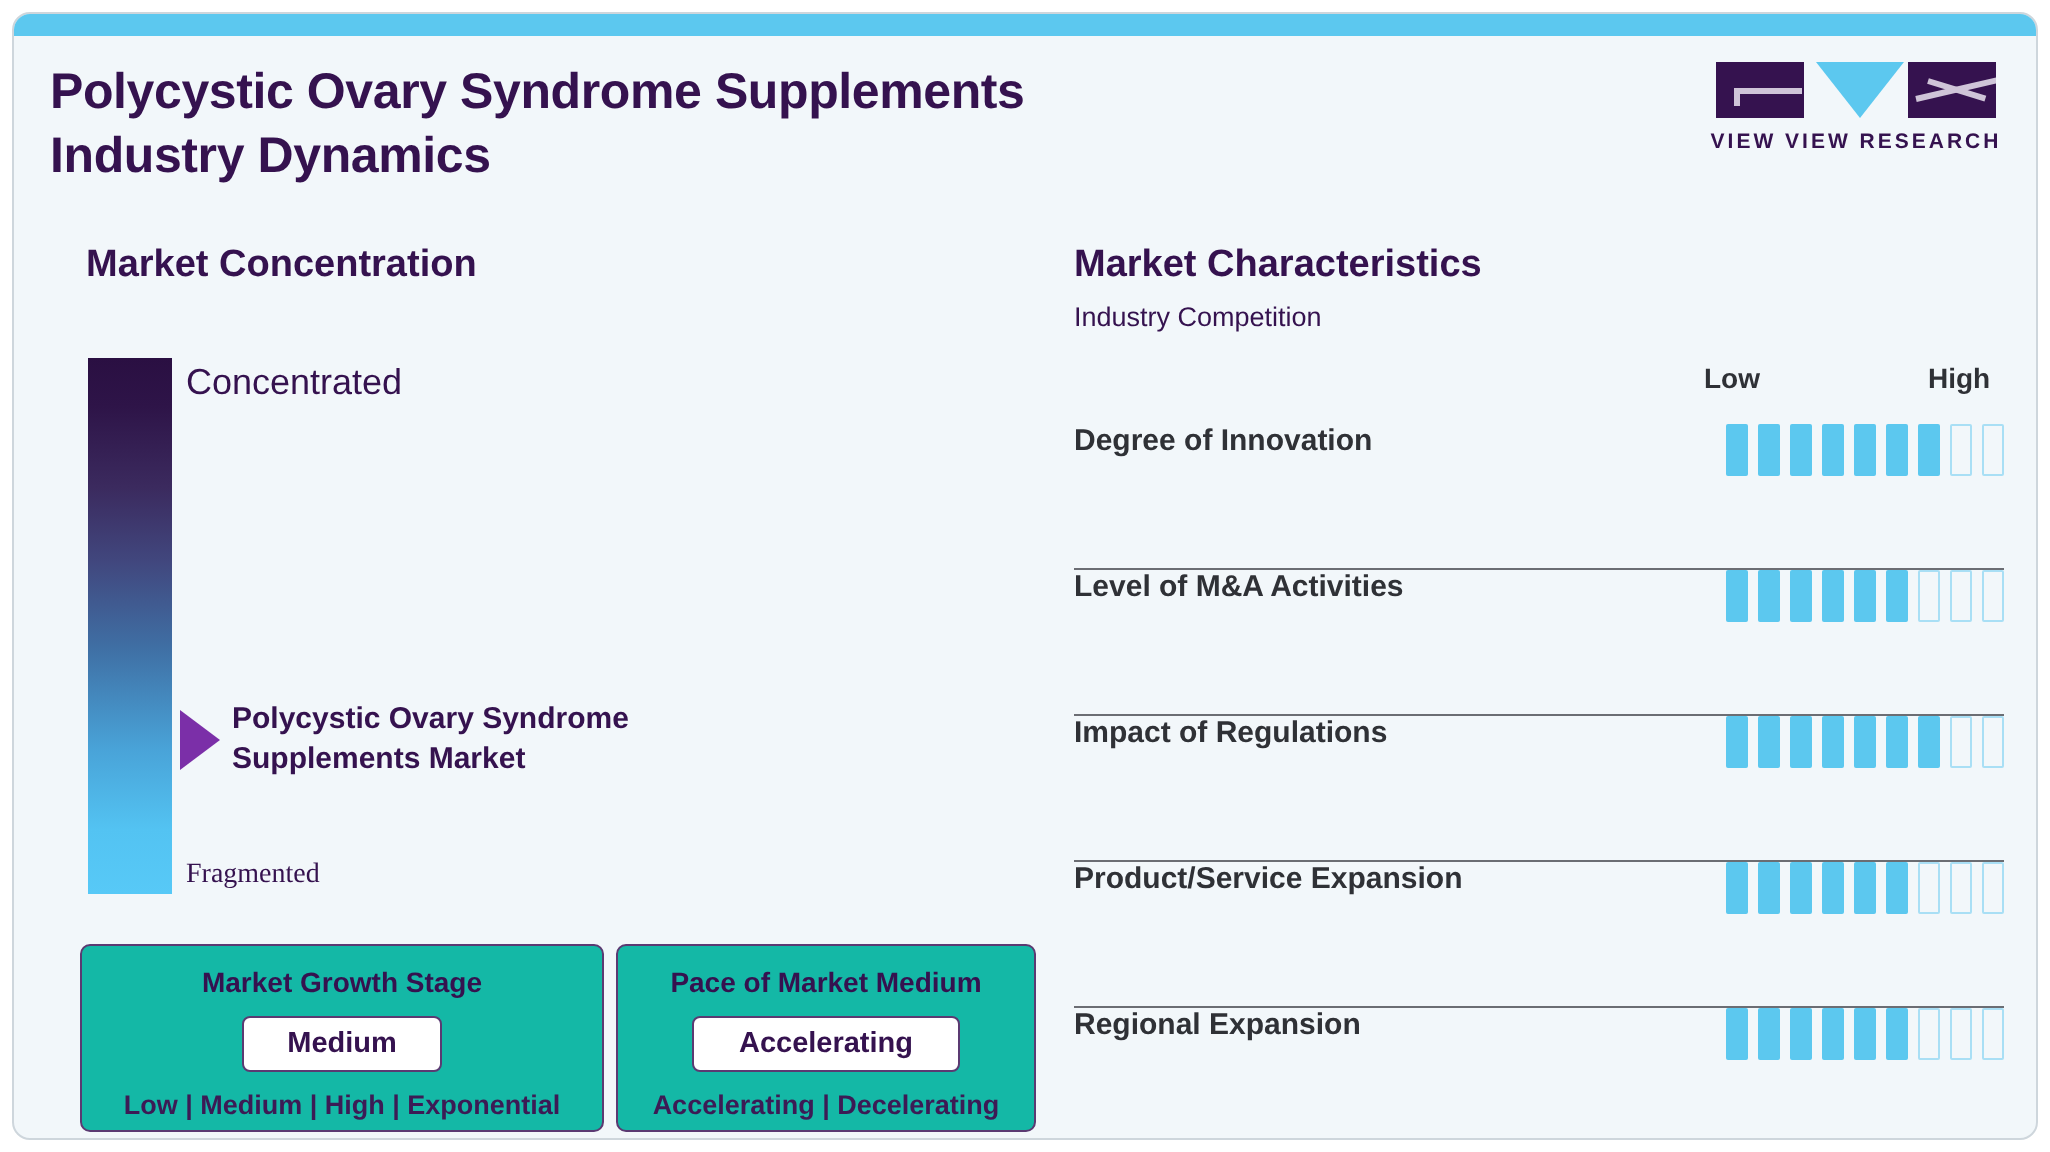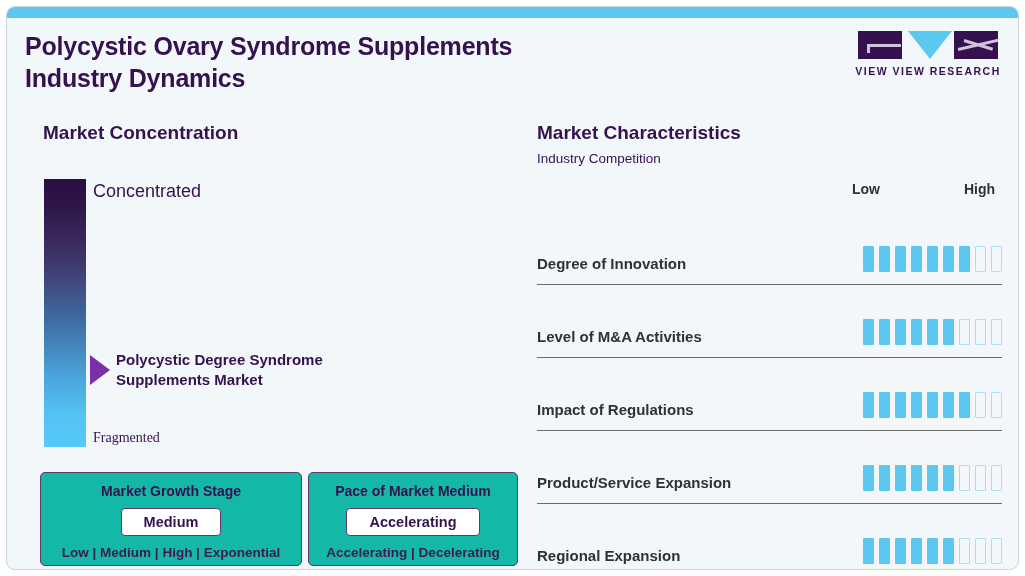--- a/index.html
+++ b/index.html
@@ -184,21 +184,21 @@
   .lowhigh-low  { left: 845px; }
   .lowhigh-high { left: 957px; }
 
   .mc-rows { position: absolute; left: 530px; top: 205px; width: 465px; }
   .mc-row {
     position: relative;
     height: 73px;
   }
   .mc-row-inner {
     display: flex;
-    align-items: flex-end;
+    align-items: flex-start;
     justify-content: space-between;
     height: 60px;
   }
   .mc-label {
     font-size: 15px;
     font-weight: bold;
     color: #2f3136;
   }
   .mc-bars { display: flex; gap: 5px; }
   .seg {
@@ -234,21 +234,21 @@
     </div>
     <div class="logo-text">VIEW VIEW RESEARCH</div>
   </div>
 
   <div class="h2" style="left:36px; top:115px;">Market Concentration</div>
 
   <div class="grad-bar"></div>
   <div class="lbl-conc">Concentrated</div>
   <div class="lbl-frag">Fragmented</div>
   <div class="pointer"></div>
-  <div class="pointer-label">Polycystic Degree Syndrome Supplements Market</div>
+  <div class="pointer-label">Polycystic Ovary Syndrome Supplements Market</div>
 
   <div class="gbox gbox-a">
     <div class="gbox-title">Market Growth Stage</div>
     <div class="gbox-pill">Medium</div>
     <div class="gbox-scale">Low | Medium | High | Exponential</div>
   </div>
 
   <div class="gbox gbox-b">
     <div class="gbox-title">Pace of Market Medium</div>
     <div class="gbox-pill">Accelerating</div>

